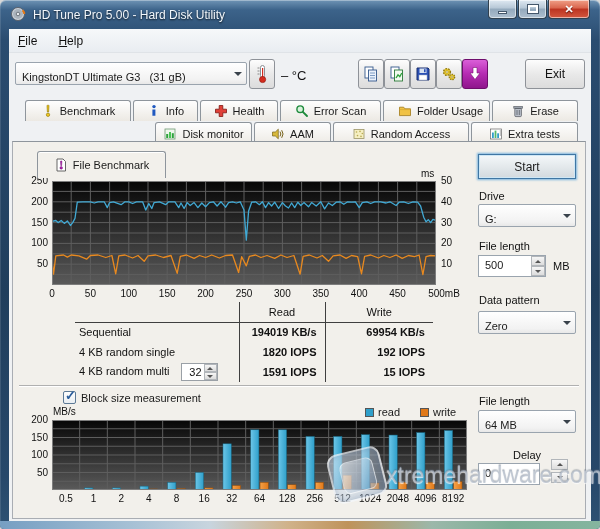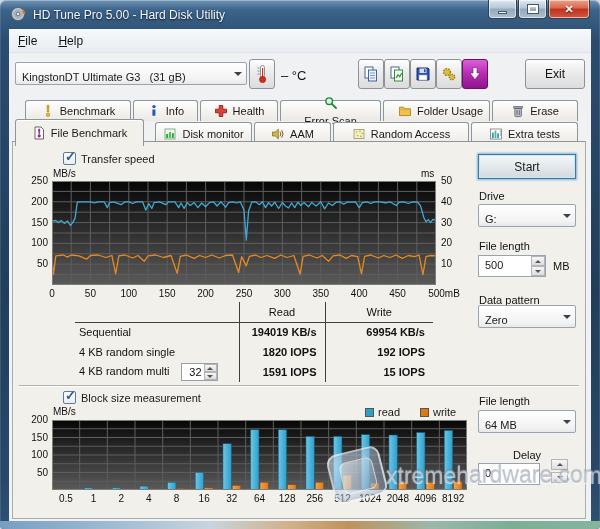--- a/index.html
+++ b/index.html
@@ -212,21 +212,21 @@
           <path d="M5.4 5.6 h3 v6.2 h-3 z" fill="#2059c0"></path>
         </svg>
         <span>Info</span>
       </div>
       <div class="tab row1" style="left:191px;width:78px;">
         <svg width="14" height="14" viewBox="0 0 14 14">
           <path d="M5.2 1.5 h3.6 v3.7 h3.7 v3.6 h-3.7 v3.7 h-3.6 v-3.7 h-3.7 v-3.6 h3.7 z" fill="#e04038" stroke="#7d150f" stroke-width="0.8"></path>
         </svg>
         <span>Health</span>
       </div>
-      <div class="tab row1" style="left:271px;width:101px;flex-direction:column;">
+      <div class="tab row1" style="left:271px;width:101px;">
         <svg width="14" height="14" viewBox="0 0 14 14">
           <circle cx="5.2" cy="5.2" r="3.3" fill="#d9f2dc" stroke="#1e8a3c" stroke-width="1.4"></circle>
           <line x1="7.8" y1="7.8" x2="12" y2="12" stroke="#1e8a3c" stroke-width="1.9" stroke-linecap="round"></line>
         </svg>
         <span>Error Scan</span>
       </div>
       <div class="tab row1" style="left:374px;width:107px;padding-left:8px;">
         <svg width="14" height="14" viewBox="0 0 14 14">
           <path d="M1.5 3.2 h4.2 l1.2 1.6 h5.6 v6.8 h-11 z" fill="#f0c245" stroke="#a07818" stroke-width="0.8"></path>
           <path d="M1.5 5.6 h11" stroke="#d9a92f" stroke-width="0.8"></path>
@@ -236,21 +236,21 @@
       <div class="tab row1" style="left:483px;width:86px;">
         <svg width="14" height="14" viewBox="0 0 14 14">
           <rect x="3.8" y="4.4" width="6.6" height="8.2" rx="1" fill="#b9bfc9" stroke="#4a4f57" stroke-width="0.7"></rect>
           <rect x="2.8" y="2.6" width="8.6" height="1.7" fill="#9aa1ab" stroke="#4a4f57" stroke-width="0.6"></rect>
           <line x1="6" y1="6" x2="6" y2="11" stroke="#6b7178"></line>
             <line x1="8.3" y1="6" x2="8.3" y2="11" stroke="#6b7178"></line>
         </svg>
         <span>Erase</span>
       </div>
 
-      <div class="tab active" style="left:6px;width:129px;">
+      <div class="tab active" style="left:28px;width:129px;margin-top:32px;">
         <svg width="14" height="14" viewBox="0 0 14 14">
           <path d="M3 1 h6 l2.5 2.5 v9.5 h-8.5 z" fill="#fff" stroke="#555" stroke-width="0.9"></path>
           <path d="M6.4 3.2 C6.4 2.8 8 2.8 8 3.2 L7.6 7.8 H6.8 Z" fill="#b31fb3" stroke="#5e0b5e" stroke-width="0.4"></path>
           <circle cx="7.2" cy="9.9" r="1.3" fill="#b31fb3" stroke="#5e0b5e" stroke-width="0.4"></circle>
         </svg>
         <span>File Benchmark</span>
       </div>
       <div class="tab row2" style="left:146px;width:97px;">
         <svg width="14" height="14" viewBox="0 0 14 14">
           <rect x="2" y="2" width="10" height="10" fill="#eff7ec" stroke="#6f9b74" stroke-width="0.8"></rect>
@@ -499,21 +499,21 @@
               <span class="tri-up-s"></span>
             </span>
           <span class="spin-btn">
               <span class="tri-dn-s"></span>
             </span>
         </span>
       </div>
       <div class="side-label" style="left:540px;top:118px;">MB</div>
 
       <div class="side-label" style="left:466px;top:152px;">Data pattern</div>
-      <div class="combo side-combo" style="left:465px;top:163px;">
+      <div class="combo side-combo" style="left:465px;top:169px;">
         <span class="combo-text">Zero</span>
         <span class="combo-arrow">
             <span class="tri-down"></span>
           </span>
       </div>
 
       <div class="side-label" style="left:466px;top:253px;">File length</div>
       <div class="combo side-combo" style="left:465px;top:268px;">
         <span class="combo-text">64 MB</span>
         <span class="combo-arrow">

